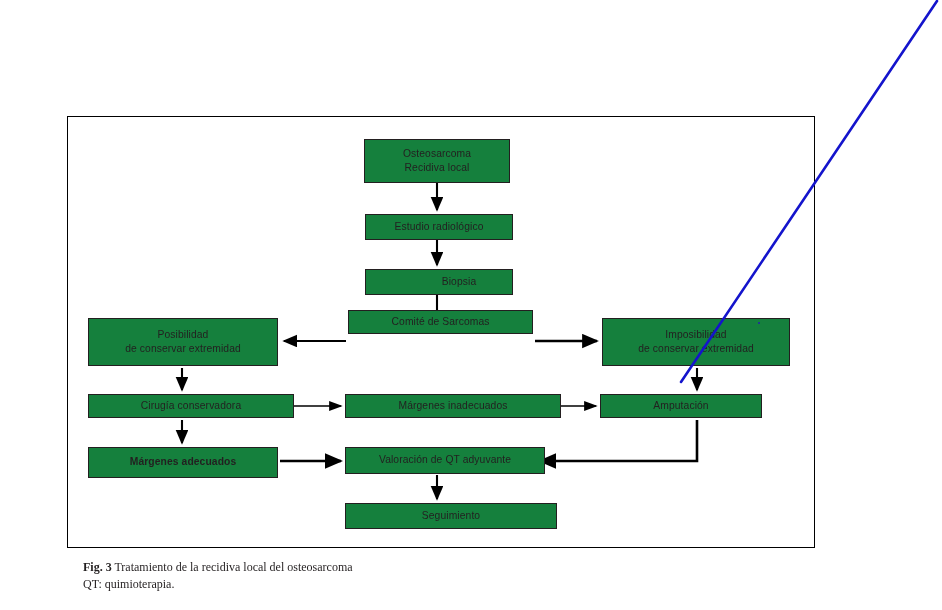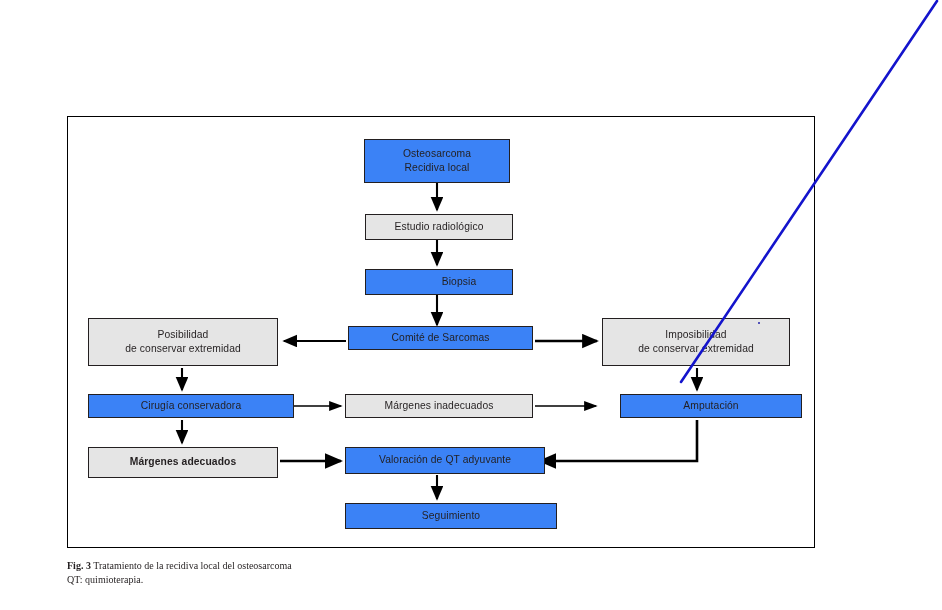--- a/index.html
+++ b/index.html
@@ -53,40 +53,40 @@
     align-items: center;
     justify-content: center;
     text-align: center;
     font-family: "Liberation Sans", sans-serif;
     font-size: 10.3px;
     line-height: 1.38;
     color: #231f20;
     letter-spacing: 0.1px;
     white-space: pre-line;
   }
-  .node.fill-gray  { background: #3b82f6; }
-  .node.fill-white { background: #e5e5e5; }
+  .node.fill-gray  { background: #15803d; }
+  .node.fill-white { background: #15803d; }
 
   
   .annotation-layer {
     position: absolute;
     left: 0; top: 0;
     width: 942px;
     height: 610px;
     pointer-events: none;
   }
 
   
   .caption {
     position: absolute;
-    left: 67px;
+    left: 83px;
     top: 559px;
     width: 700px;
     font-family: "Liberation Serif", serif;
-    font-size: 10px;
+    font-size: 12px;
     line-height: 1.42;
     color: #231f20;
   }
   .caption .caption-label { font-weight: bold; }
   .caption-line { display: block; }
 
   .speck {
     position: absolute;
     width: 2px; height: 2px;
     background: #2222aa;
@@ -140,30 +140,30 @@
   <div class="node fill-gray" style="left:364px; top:139px; width:146px; height:44px;">Osteosarcoma
 Recidiva local</div>
 
   <div class="node fill-white" style="left:365px; top:214px; width:148px; height:26px;">Estudio radiológico</div>
 
   <div class="node fill-gray" style="left:365px; top:269px; width:148px; height:26px;padding-left:40px;">Biopsia</div>
 
   <div class="node fill-white" style="left:88px; top:318px; width:190px; height:48px;text-align:center;">Posibilidad
 de conservar extremidad</div>
 
-  <div class="node fill-gray" style="left:348px; top:326px; width:185px; height:24px;">Comité de Sarcomas</div>
+  <div class="node fill-gray" style="left:348px; top:310px; width:185px; height:24px;">Comité de Sarcomas</div>
 
   <div class="node fill-white" style="left:602px; top:318px; width:188px; height:48px;">Imposibilidad
 de conservar extremidad</div>
 
   <div class="node fill-gray" style="left:88px; top:394px; width:206px; height:24px;">Cirugía conservadora</div>
 
-  <div class="node fill-white" style="left:345px; top:394px; width:188px; height:24px;">Márgenes inadecuados</div>
+  <div class="node fill-white" style="left:345px; top:394px; width:216px; height:24px;">Márgenes inadecuados</div>
 
-  <div class="node fill-gray" style="left:600px; top:394px; width:182px; height:24px;margin-left:20px;">Amputación</div>
+  <div class="node fill-gray" style="left:600px; top:394px; width:162px; height:24px;">Amputación</div>
 
   <div class="node fill-white" style="left:88px; top:447px; width:190px; height:31px;font-weight:bold;">Márgenes adecuados</div>
 
   <div class="node fill-gray" style="left:345px; top:447px; width:200px; height:27px;">Valoración de QT adyuvante</div>
 
   <div class="node fill-gray" style="left:345px; top:503px; width:212px; height:26px;">Seguimiento</div>
 
   <svg class="annotation-layer" width="942" height="610" viewBox="0 0 942 610">
     <line x1="681" y1="382" x2="937" y2="1" stroke="#1414cc" stroke-width="2.6" stroke-linecap="round"></line>
   </svg>

